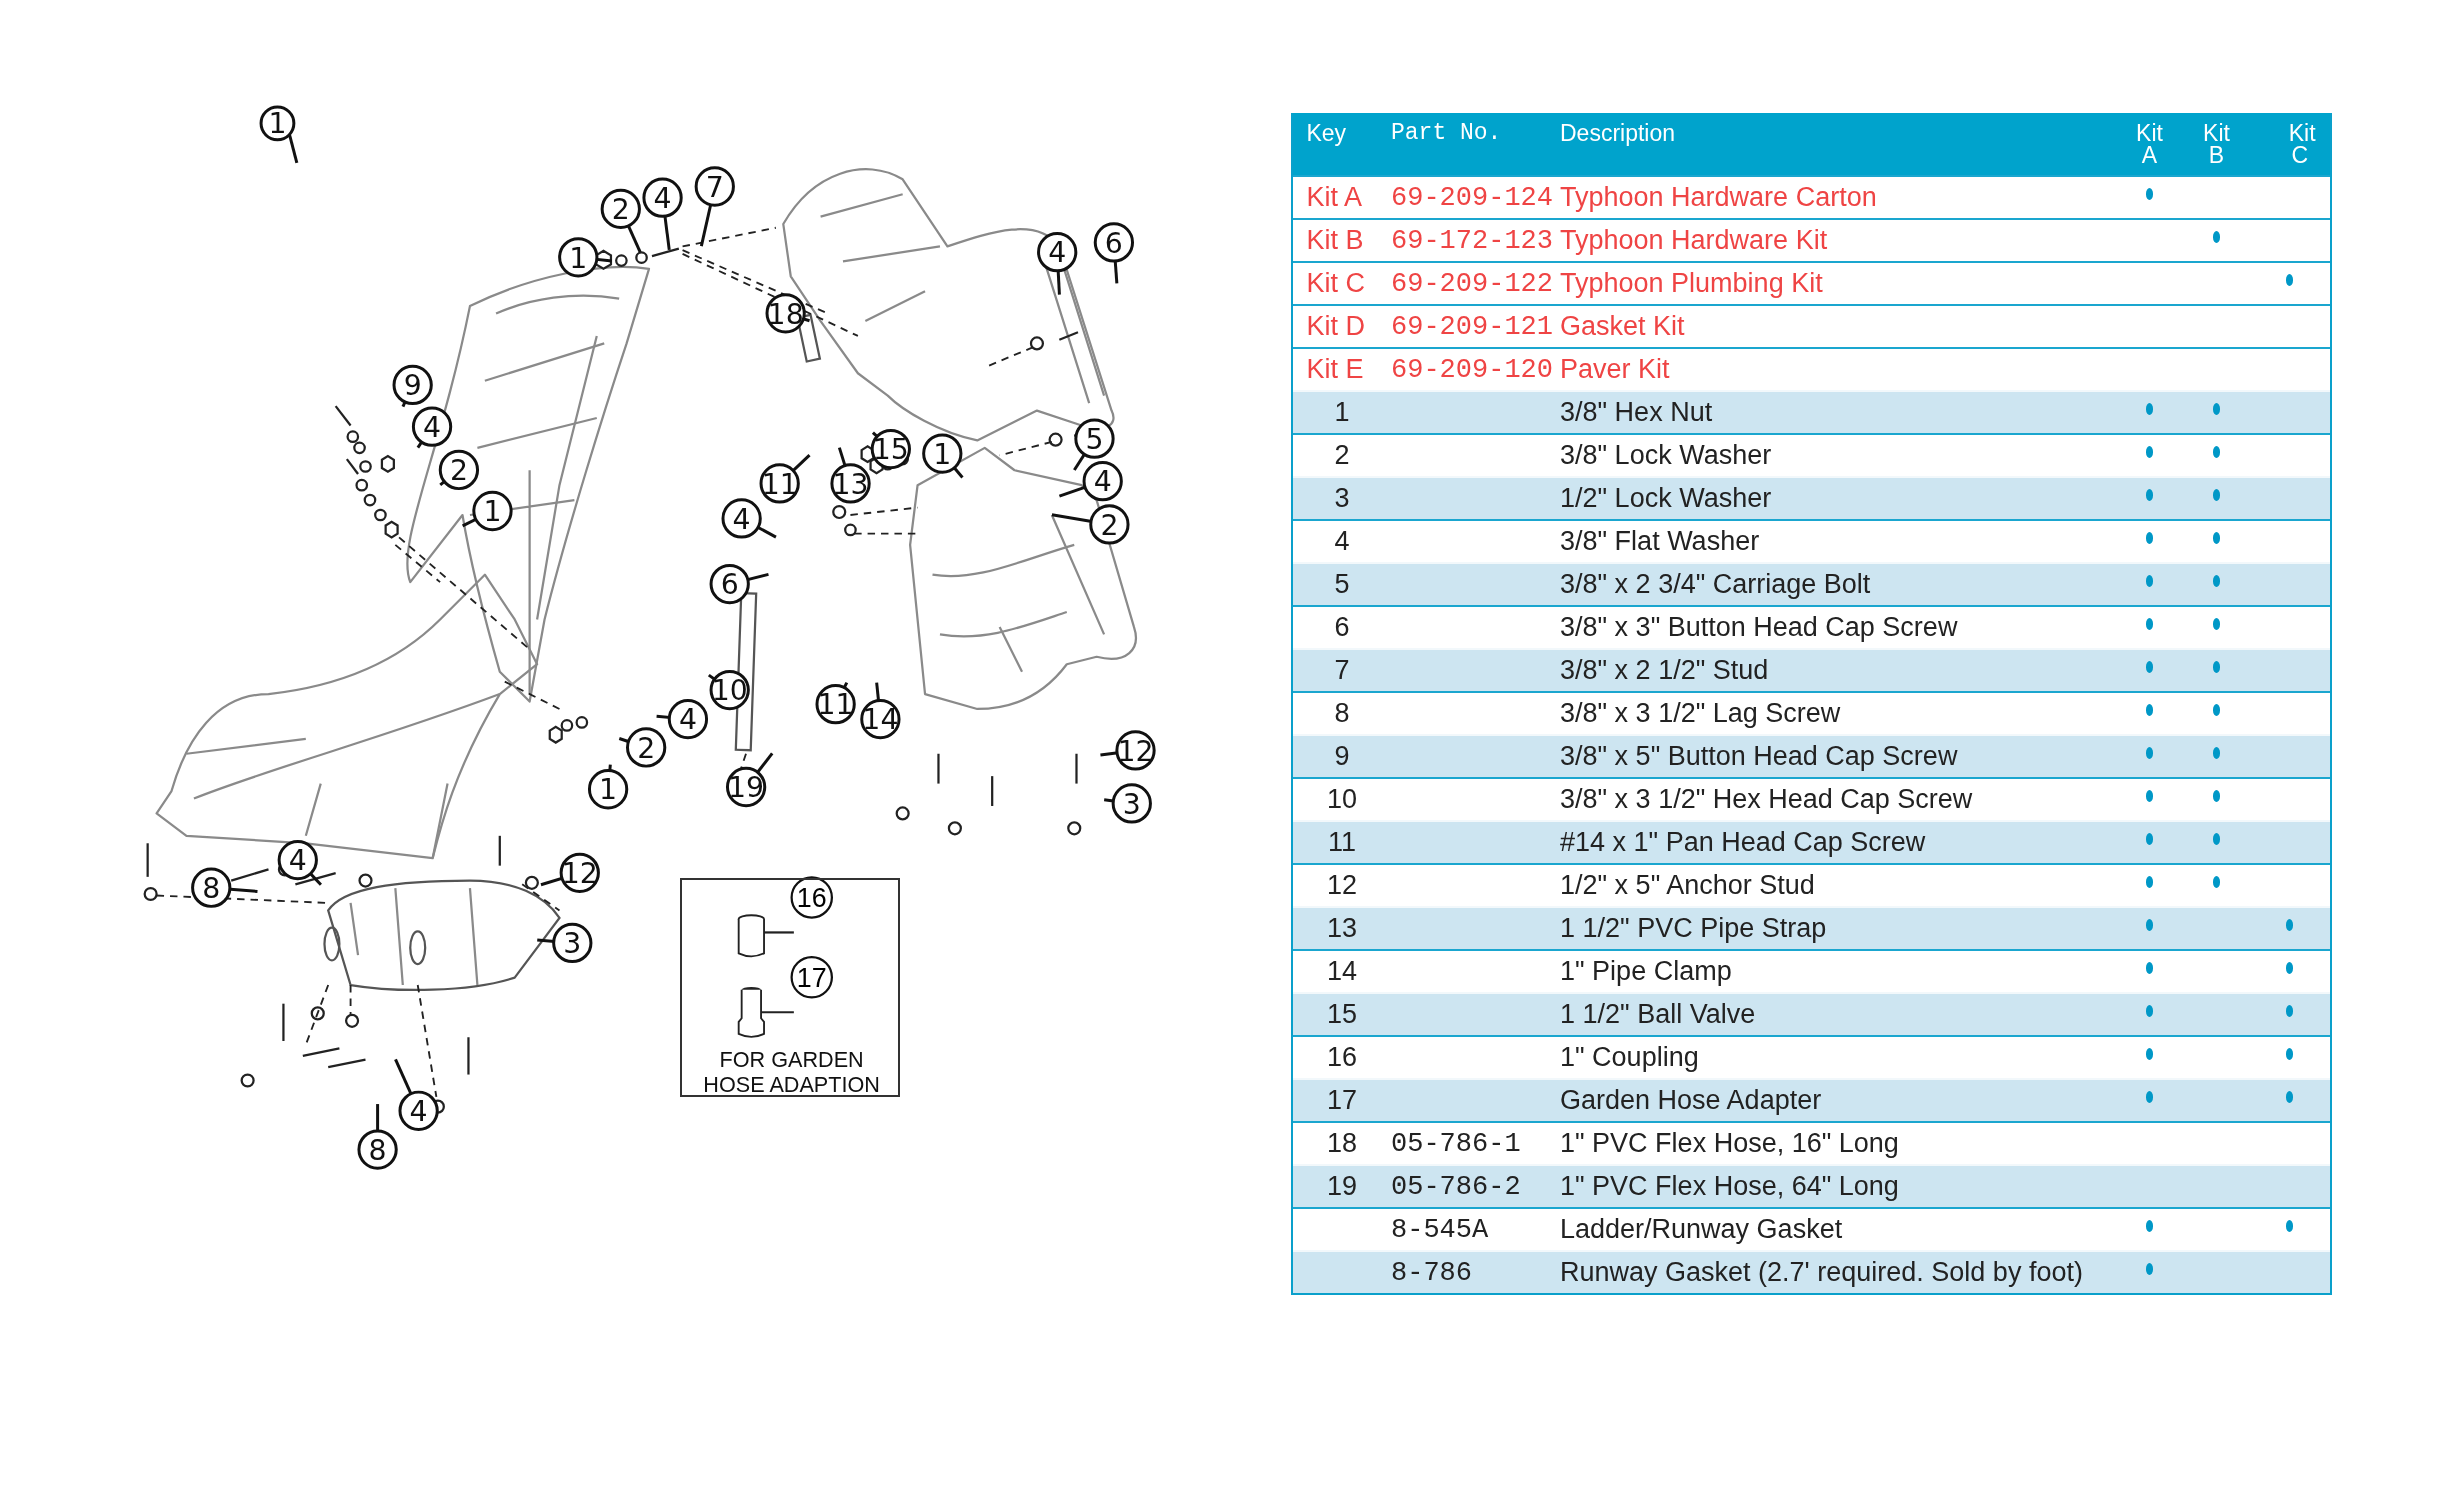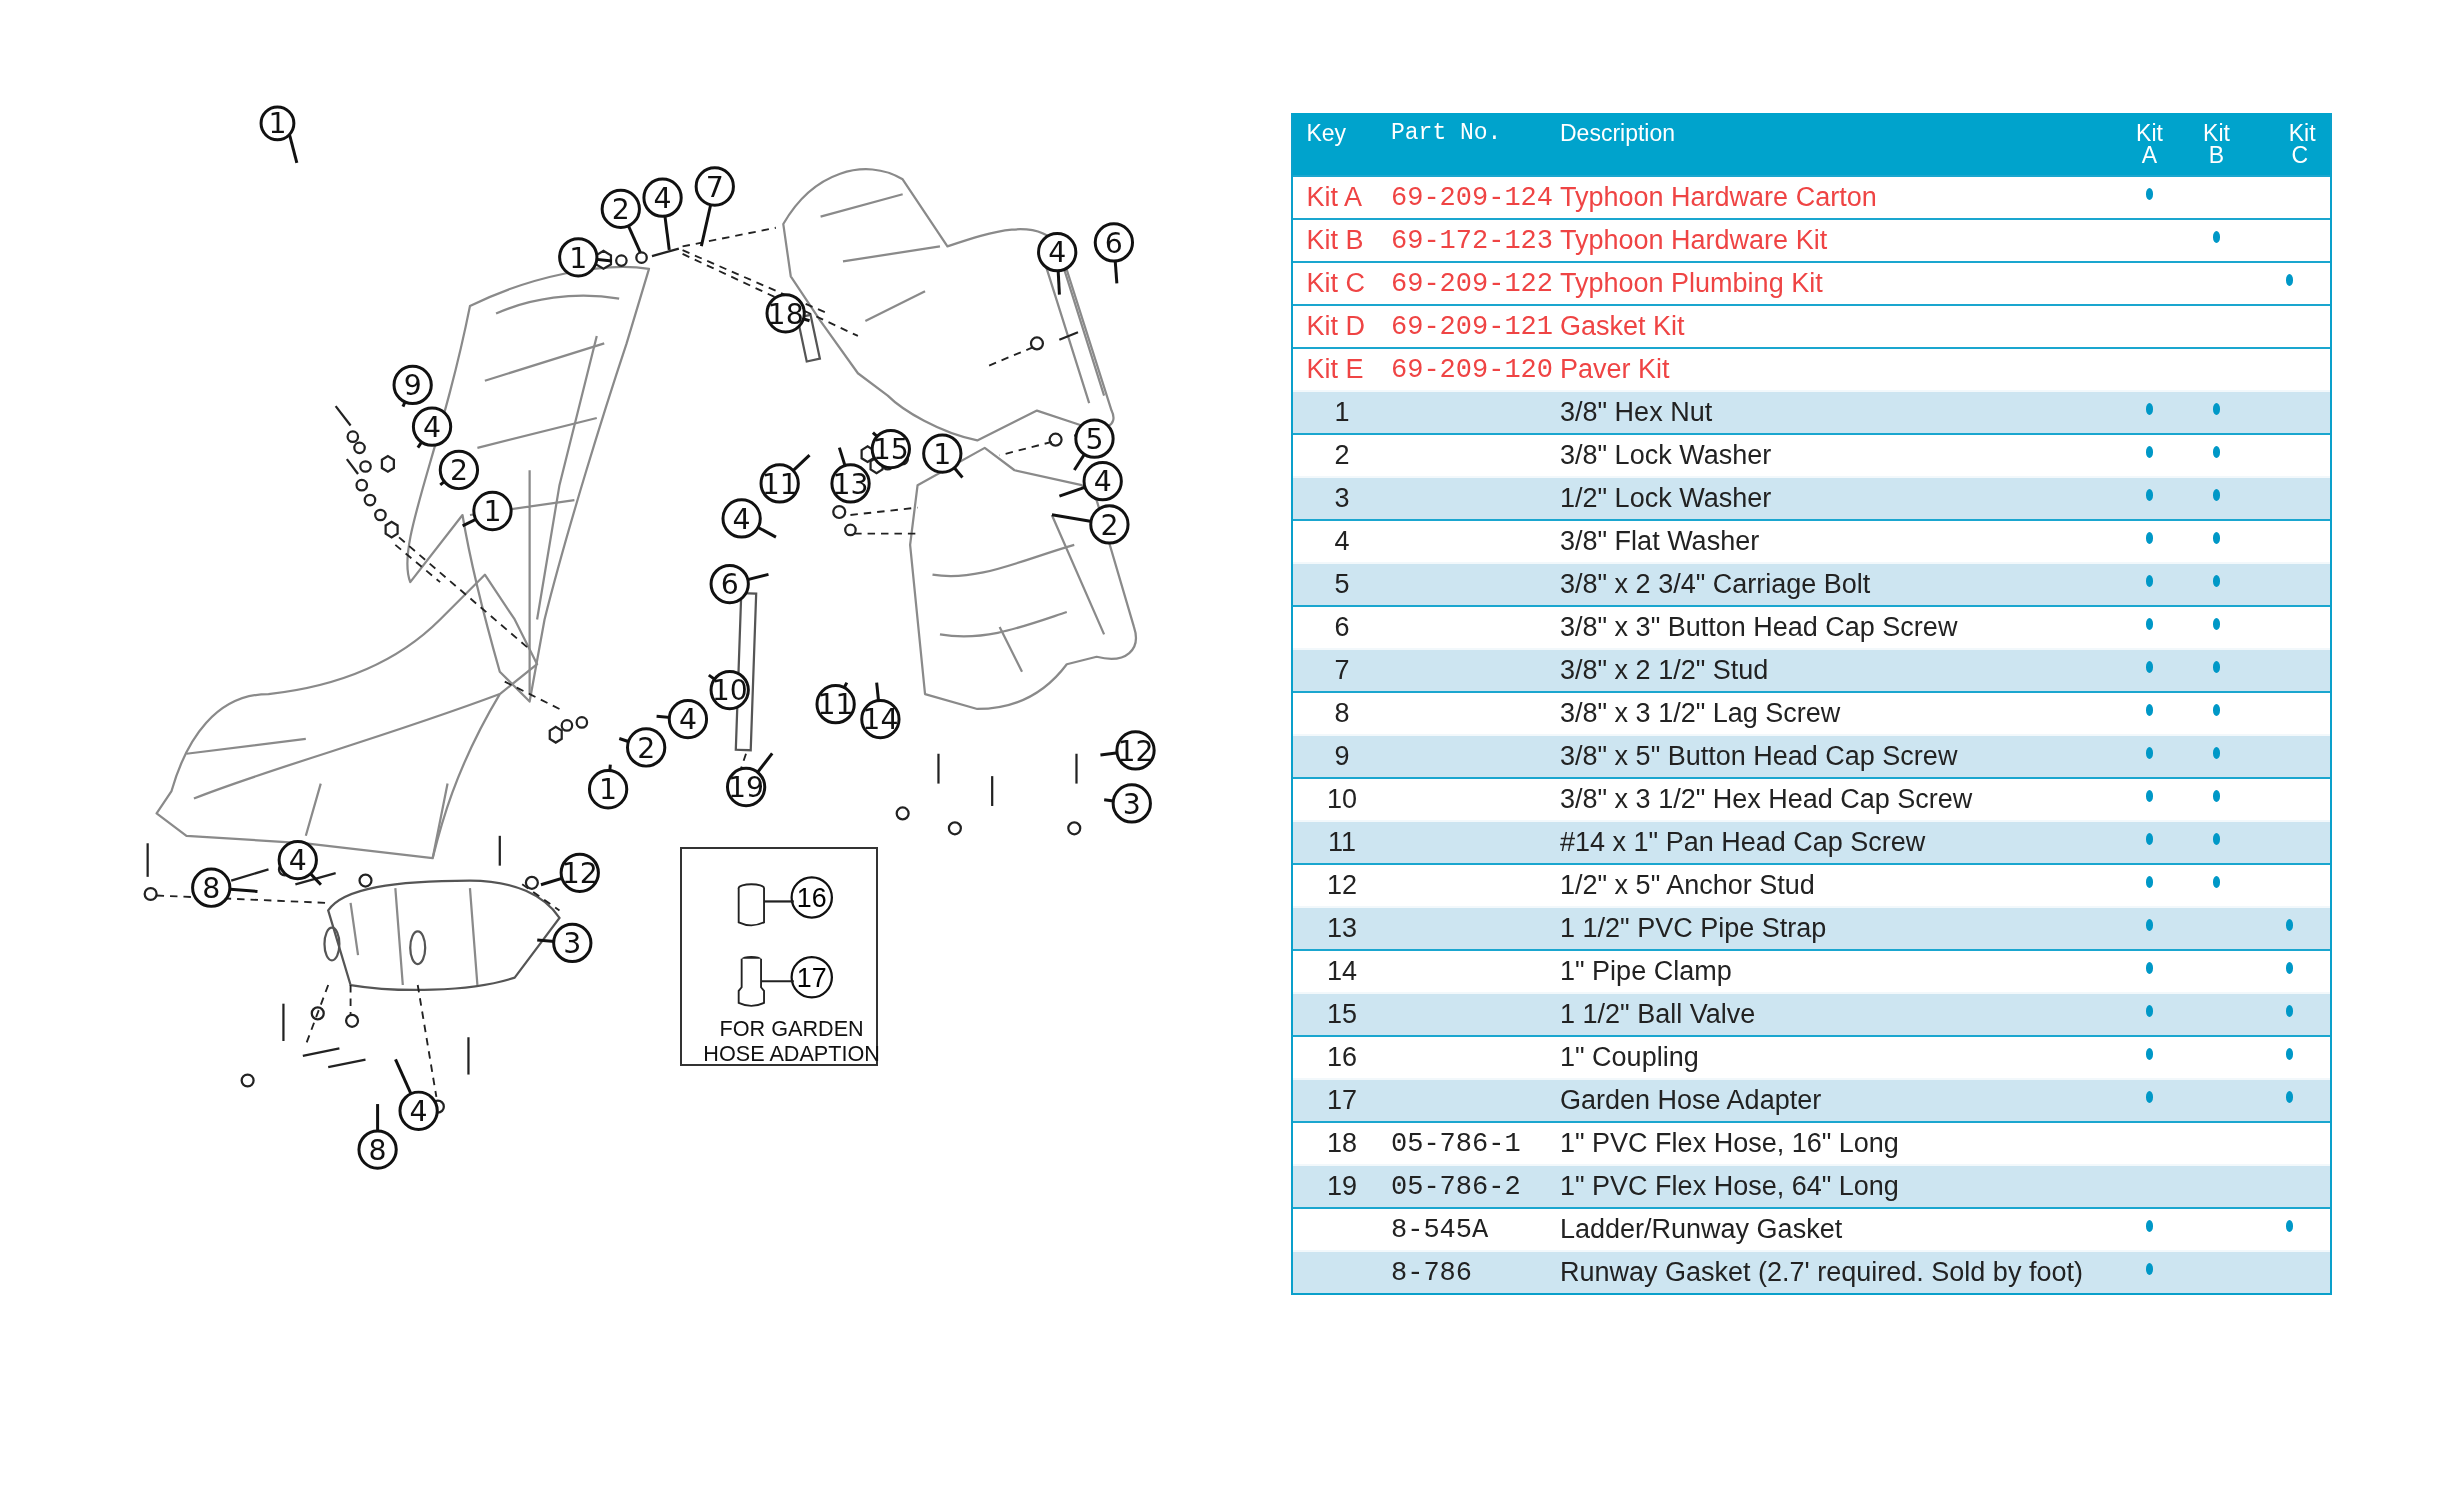--- a/index.html
+++ b/index.html
@@ -327,21 +327,21 @@
     <g>
       <circle cx="1088" cy="1203" r="27" fill="#fff" stroke="#111" stroke-width="3"></circle>
       <text x="1088" y="1204" text-anchor="middle" dominant-baseline="central" font-family="Liberation Sans, sans-serif" font-size="36">16</text>
     </g>
     <g>
       <circle cx="1088" cy="1310" r="27" fill="#fff" stroke="#111" stroke-width="3"></circle>
       <text x="1088" y="1311" text-anchor="middle" dominant-baseline="central" font-family="Liberation Sans, sans-serif" font-size="36">17</text>
     </g>
   </svg>
 
-<div style="position:absolute;left:680px;top:847px;width:198px;height:219px;border:2.2px solid #333;box-sizing:border-box;">
+<div style="position:absolute;left:680px;top:878px;width:220px;height:219px;border:2.2px solid #333;box-sizing:border-box;">
   <svg style="position:absolute;left:0;top:0" width="220" height="219" viewBox="0 0 295 293">
     <g>
       <ellipse cx="93" cy="52" rx="17" ry="5" fill="#fff" stroke="#222" stroke-width="2.5"></ellipse>
       <path d="M76 52 L76 98 Q93 106 110 98 L110 52" fill="#fff" stroke="#222" stroke-width="2.5"></path>
     </g>
     <line x1="110" y1="70" x2="150" y2="70" stroke="#222" stroke-width="3"></line>
     <g>
       <ellipse cx="93" cy="147" rx="13" ry="4" fill="#222"></ellipse>
       <path d="M80 147 L80 185 L76 190 L76 206 Q93 214 110 206 L110 190 L106 185 L106 147" fill="#fff" stroke="#222" stroke-width="2.5"></path>
     </g>

